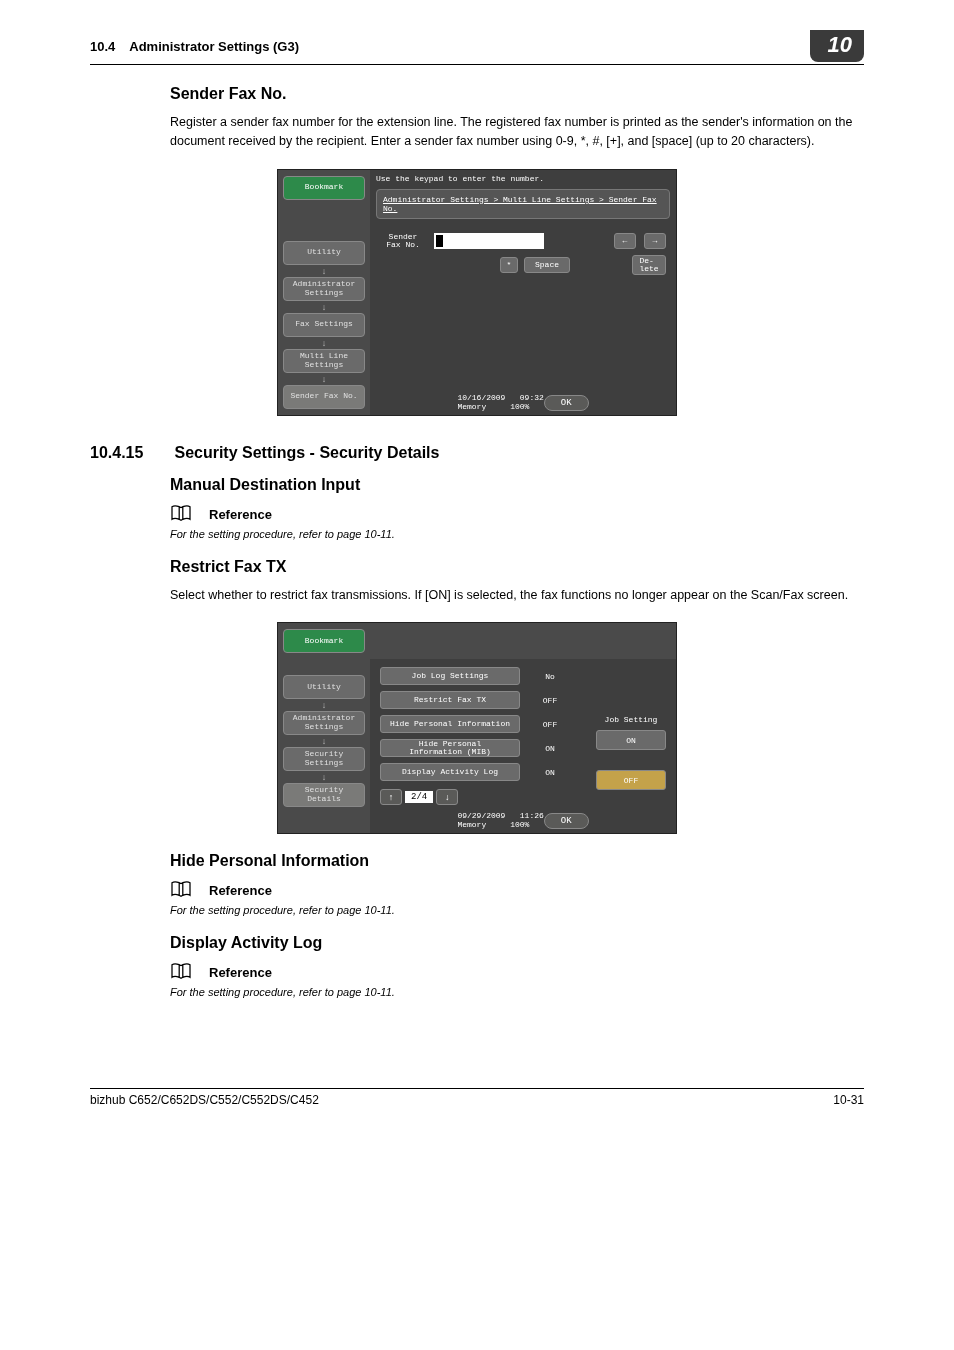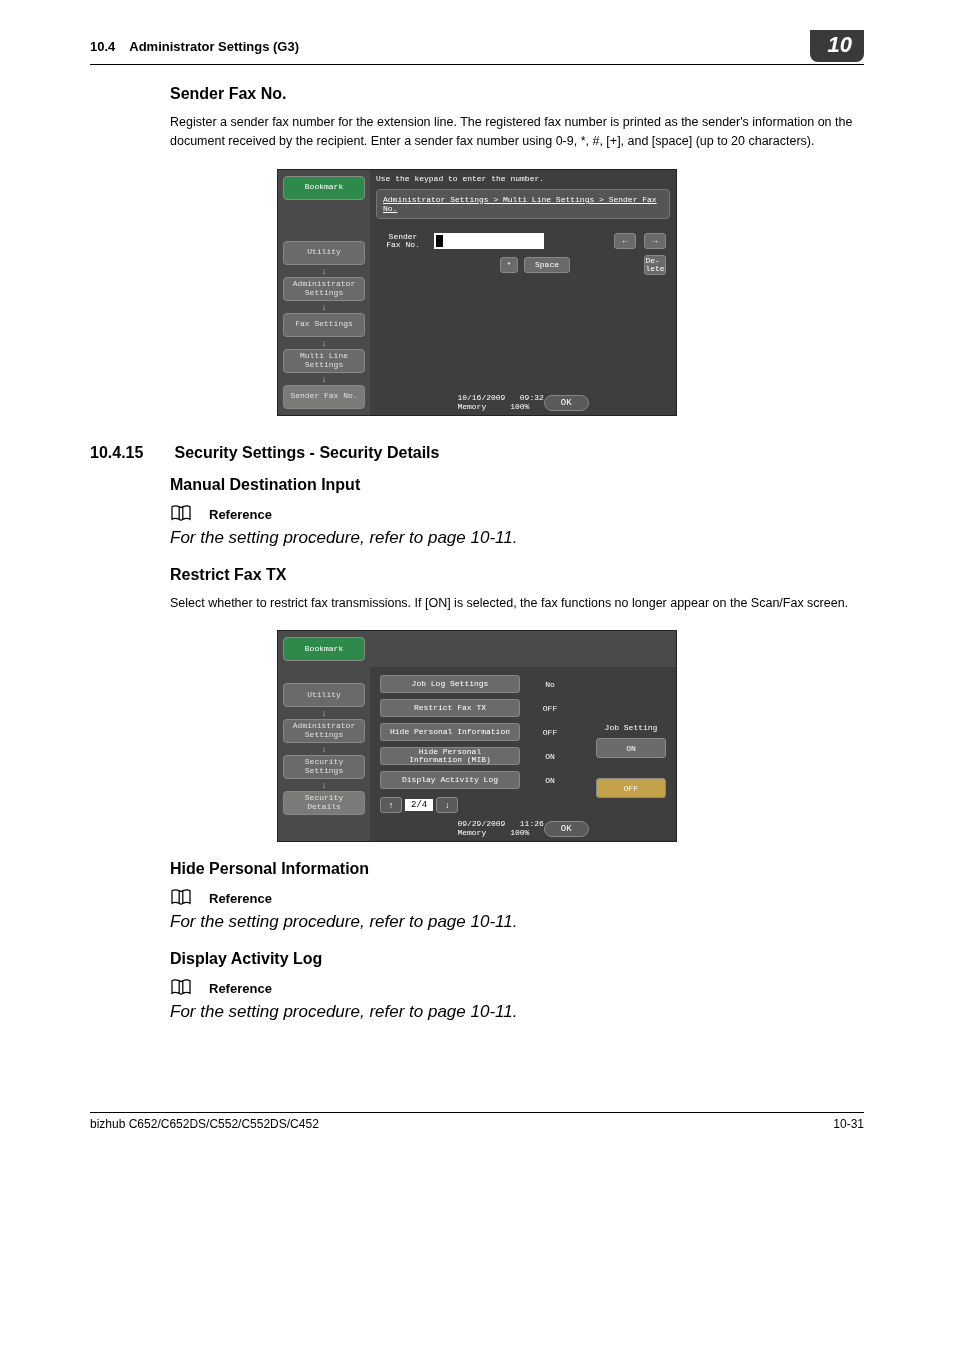--- a/index.html
+++ b/index.html
@@ -75,21 +75,21 @@
     }
     .ref-icon svg {
       width: 22px;
       height: 18px;
     }
     .ref-label {
       font-size: 13px;
       font-weight: bold;
     }
     .ref-text {
-      font-size: 17px;
+      font-size: 11px;
       font-style: italic;
       margin-top: 2px;
     }
     .page-footer {
       display: flex;
       justify-content: space-between;
       border-top: 1px solid #000;
       padding-top: 4px;
       font-size: 12px;
       margin-top: 90px;
@@ -333,21 +333,21 @@
 Fax No.</span>
           <span class="ds-input"><span class="cursor"></span></span>
           <span style="flex:1"></span>
           <span class="ds-btn" style="width:22px">←</span>
           <span class="ds-btn" style="width:22px">→</span>
         </div>
         <div style="display:flex;align-items:center;gap:6px;margin-top:6px;margin-left:120px;">
           <span class="ds-btn" style="width:18px">*</span>
           <span class="ds-btn" style="width:46px">Space</span>
           <span style="flex:1"></span>
-          <span class="ds-btn" style="width:22px;white-space:pre-line;height:20px;line-height:1">De-
+          <span class="ds-btn" style="width:34px;white-space:pre-line;height:20px;line-height:1">De-
 lete</span>
         </div>
       </div>
       <div class="ds-footer">
         <div class="ds-footer-left">
           <span>10/16/2009</span>&nbsp;&nbsp;&nbsp;<span>09:32</span><br>
           <span>Memory</span>&nbsp;&nbsp;&nbsp;&nbsp;&nbsp;<span>100%</span>
         </div>
         <div class="ds-ok">OK</div>
       </div>

